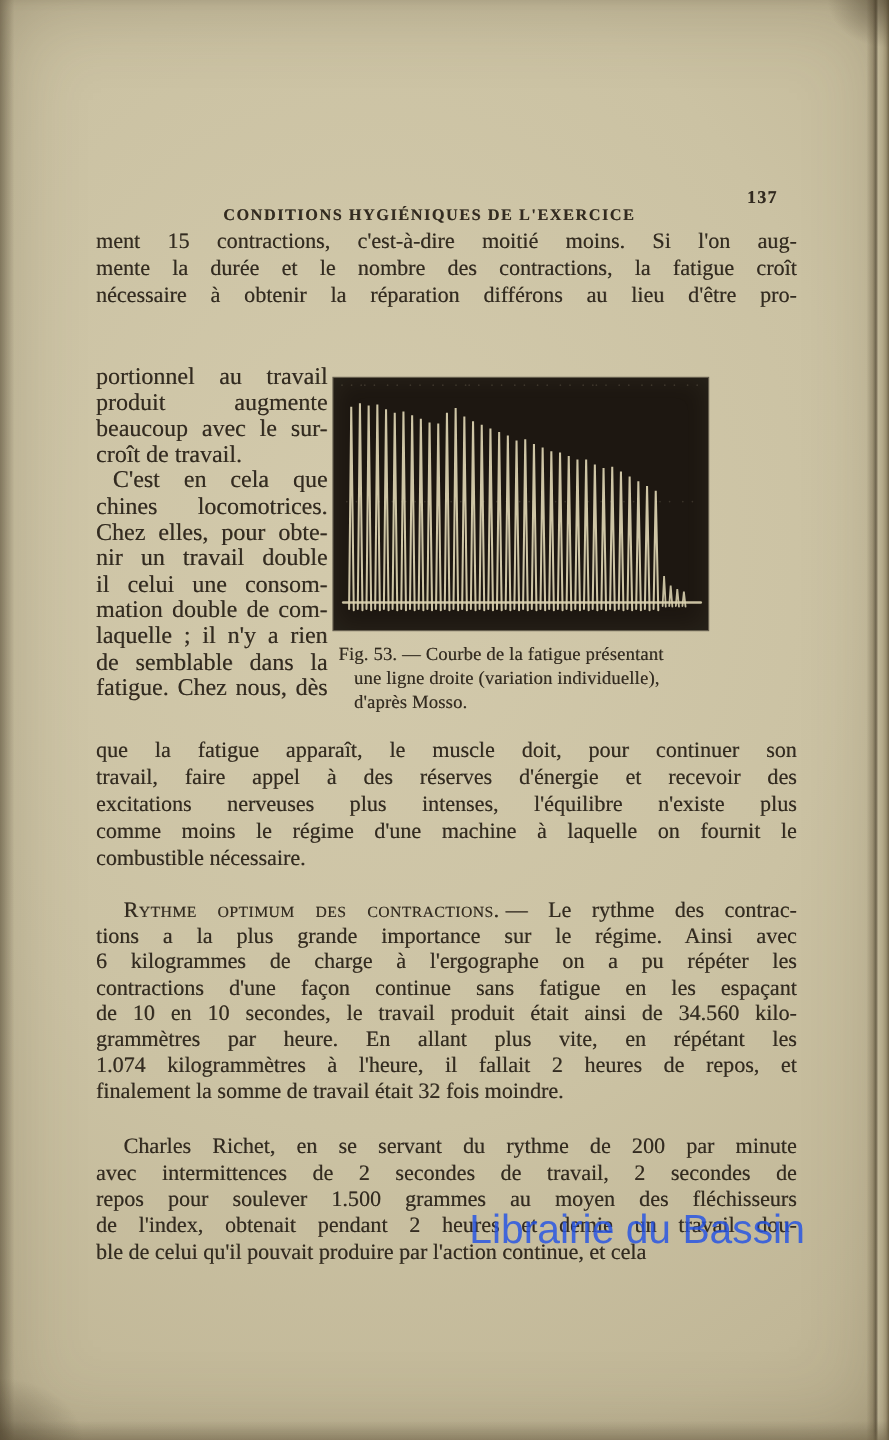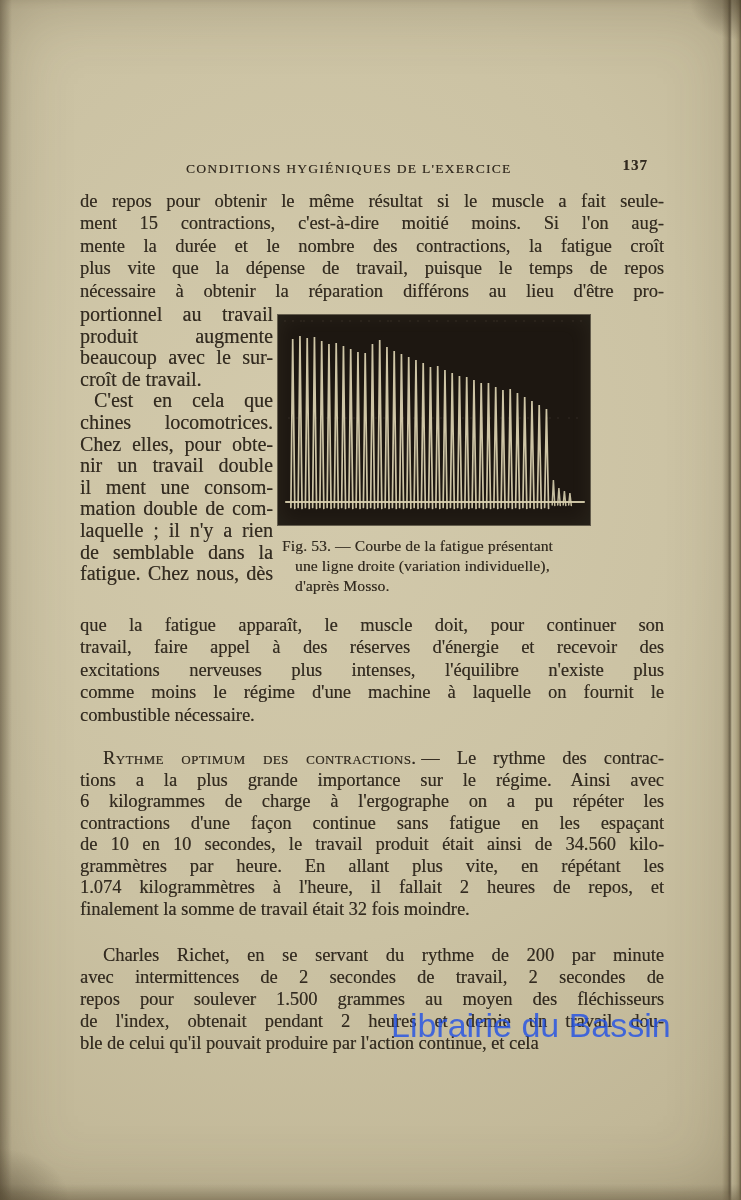--- a/index.html
+++ b/index.html
@@ -28,22 +28,22 @@
   .corner-tr{position:absolute;right:0;top:0;width:52px;height:40px;
     background:radial-gradient(ellipse at top right, rgba(58,48,32,.55), rgba(58,48,32,0) 70%);}
   .corner-bl{position:absolute;left:0;bottom:0;width:70px;height:52px;
     background:radial-gradient(ellipse at bottom left, rgba(58,48,32,.42), rgba(58,48,32,0) 70%);}
 
   
   .ink{color:#332b20;text-shadow:0.3px 0 rgba(50,43,33,.55);}
 
   .running-header{position:absolute;left:80px;top:158px;width:584px;height:20px;}
   .running-header .title{
-    position:absolute;left:106px;top:3px;
-    font-size:13.5px;font-weight:400;letter-spacing:1.3px;white-space:nowrap;}
+    position:absolute;left:106px;top:13px;
+    font-size:13.5px;font-weight:700;letter-spacing:1.3px;white-space:nowrap;}
   .running-header .pageno{
     position:absolute;right:16px;top:-1px;
     font-size:15px;font-weight:700;letter-spacing:1px;}
 
   .body-par{position:absolute;left:80px;width:584px;font-size:18.4px;}
   .p1{top:190px;line-height:22.4px;}
   .p2{top:614px;line-height:22.4px;}
   .p3{top:748px;line-height:21.5px;}
   .p4{top:944px;line-height:22px;}
 
@@ -76,37 +76,35 @@
 <div class="photo">
 
   <div>
 
     <div class="running-header ink">
       <div class="title">CONDITIONS HYGIÉNIQUES DE L'EXERCICE</div>
       <div class="pageno">137</div>
     </div>
 
     <div class="body-par p1 ink">
-        <div class="line">de repos pour obtenir le même résultat si le muscle a fait seule-</div>
         <div class="line">ment 15 contractions, c'est-à-dire moitié moins. Si l'on aug-</div>
         <div class="line">mente la durée et le nombre des contractions, la fatigue croît</div>
-        <div class="line">plus vite que la dépense de travail, puisque le temps de repos</div>
         <div class="line">nécessaire à obtenir la réparation différons au lieu d'être pro-</div>
       </div>
 
     <div class="leftcol ink">
         <div class="line">portionnel au travail</div>
         <div class="line">produit augmente</div>
         <div class="line">beaucoup avec le sur-</div>
         <div class="line short">croît de travail.</div>
         <div class="line indent">C'est en cela que</div>
         <div class="line">chines locomotrices.</div>
         <div class="line">Chez elles, pour obte-</div>
         <div class="line">nir un travail double</div>
-        <div class="line">il ment une consom-</div>
+        <div class="line">il celui une consom-</div>
         <div class="line">mation double de com-</div>
         <div class="line">laquelle ; il n'y a rien</div>
         <div class="line">de semblable dans la</div>
         <div class="line">fatigue. Chez nous, dès</div>
       </div>
 
     <div class="figure">
       <svg width="312" height="210" viewBox="0 0 312 210">
           <circle cx="7" cy="6" r="0.7" fill="#d8cfae" fill-opacity="0.16"></circle>
           <circle cx="60" cy="103" r="0.7" fill="#d8cfae" fill-opacity="0.16"></circle>

